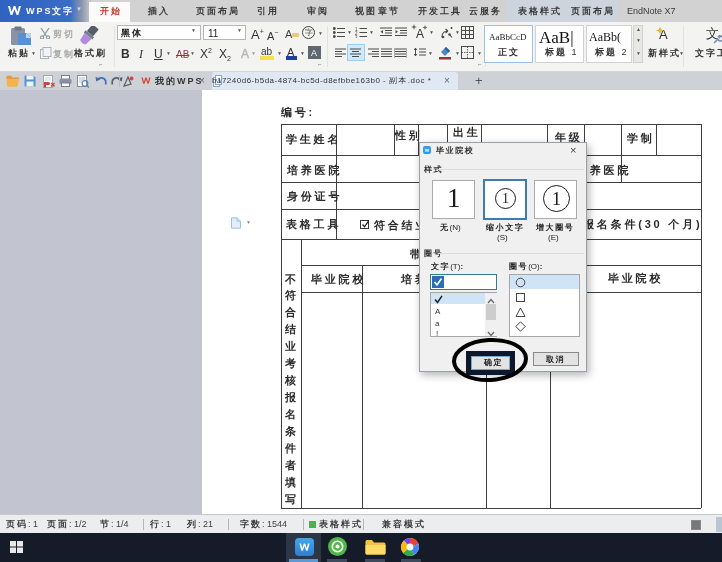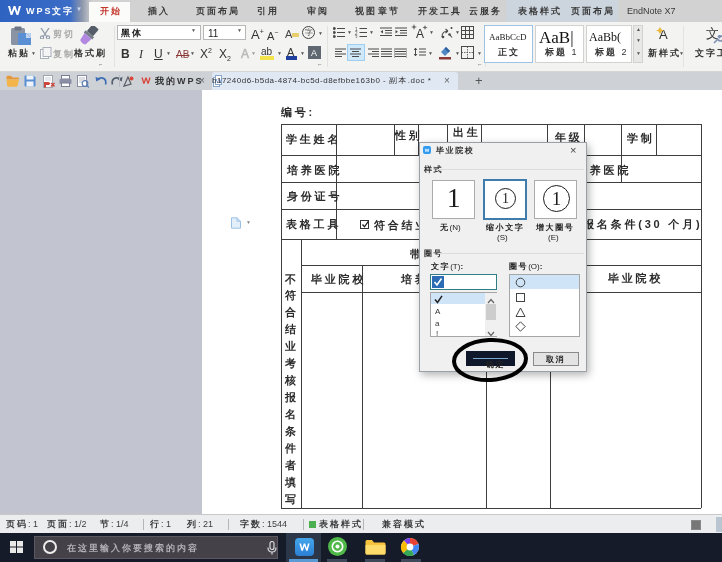--- a/index.html
+++ b/index.html
@@ -413,21 +413,21 @@
           <rect x="1.5" y="1.5" width="8" height="8" stroke="#444" stroke-width="1" fill="none"></rect>
         </svg>
    <svg class="ab" style="left:5px;top:32px" width="11" height="11">
           <path d="M5.5 1 L10 9.5 L1 9.5 Z" stroke="#444" stroke-width="1" fill="none"></path>
         </svg>
    <svg class="ab" style="left:5px;top:46px" width="11" height="11">
           <path d="M5.5 0.8 L10.2 5.5 L5.5 10.2 L0.8 5.5 Z" stroke="#444" stroke-width="1" fill="none"></path>
         </svg>
  </div>
 
- <div class="ab" style="left:46px;top:208px;width:49px;height:15px;background:#e3e3e3;border:7px solid #0f172a;box-shadow:inset 0 0 0 1px #7aa7cc">
+ <div class="ab" style="left:46px;top:208px;width:49px;height:24px;background:#e3e3e3;border:5px solid #0f172a;box-shadow:inset 0 0 0 1px #7aa7cc">
         <span class="t8" style="left:13px;top:3px;color:#222">确定</span>
       </div>
  <div class="ab" style="left:113px;top:209px;width:46px;height:14px;background:#e3e3e3;border:1px solid #8a8a8a">
         <span class="t8" style="left:12px;top:3px;color:#222">取消</span>
       </div>
 </div>
 <svg class="ab" style="left:448px;top:334px" width="86" height="54" viewBox="0 0 86 54">
       <ellipse cx="42" cy="26" rx="36" ry="20" stroke="#000" stroke-width="4" fill="none" transform="rotate(-3 42 26)"></ellipse>
     </svg>
 
@@ -449,28 +449,20 @@
  <div class="ab" style="left:716px;top:2px;width:6px;height:15px;background:#b9c6d2"></div>
 </div>
 
 <div class="ab" style="left:0;top:533px;width:722px;height:29px;background:#151b28">
  <svg class="ab" style="left:10px;top:8px" width="13" height="12">
         <rect x="0" y="0" width="6" height="5.5" fill="#e8e8e8"></rect>
         <rect x="7" y="0" width="6" height="5.5" fill="#e8e8e8"></rect>
         <rect x="0" y="6.5" width="6" height="5.5" fill="#e8e8e8"></rect>
         <rect x="7" y="6.5" width="6" height="5.5" fill="#e8e8e8"></rect>
       </svg>
- <div class="ab" style="left:34px;top:3px;width:244px;height:23px;background:#454149;border:1px solid #5c5761">
-   <div class="ab" style="left:8px;top:3px;width:14px;height:14px;border:2px solid #ededed;border-radius:50%"></div>
-   <span class="t9" style="left:32px;top:7px;color:#b3b0b6">在这里输入你要搜索的内容</span>
-   <svg class="ab" style="left:232px;top:4px" width="10" height="14">
-          <rect x="3" y="0.5" width="4" height="8" rx="2" fill="none" stroke="#d5d8dc" stroke-width="1.2"></rect>
-          <path d="M1 6.5 Q1 11 5 11 Q9 11 9 6.5 M5 11 V13.5" fill="none" stroke="#d5d8dc" stroke-width="1.2"></path>
-        </svg>
- </div>
  <div class="ab" style="left:286px;top:0;width:35px;height:29px;background:#2b3648"></div>
       <div class="ab" style="left:289px;top:26px;width:29px;height:3px;background:#5b9bd5"></div>
       <div class="ab" style="left:327px;top:26px;width:20px;height:3px;background:#3e4a5c"></div>
       <div class="ab" style="left:365px;top:26px;width:20px;height:3px;background:#3e4a5c"></div>
       <div class="ab" style="left:401px;top:26px;width:20px;height:3px;background:#3e4a5c"></div>
  <div class="ab" style="left:295px;top:5px;width:19px;height:18px;background:linear-gradient(180deg,#43a6ec,#2b7fd4);border-radius:4px"></div>
  <svg class="ab" style="left:297px;top:9px" width="15" height="11" viewBox="0 0 15 14">
         <path d="M1 2 L3.6 11 L5.4 11 L7.5 5.2 L9.6 11 L11.4 11 L14 2 L11.9 2 L10.4 8 L8.4 2 L6.6 2 L4.6 8 L3.1 2 Z" fill="#fff"></path>
       </svg>
  <div class="ab" style="left:328px;top:4px;width:19px;height:19px;border-radius:50%;background:#4fb848"></div>

